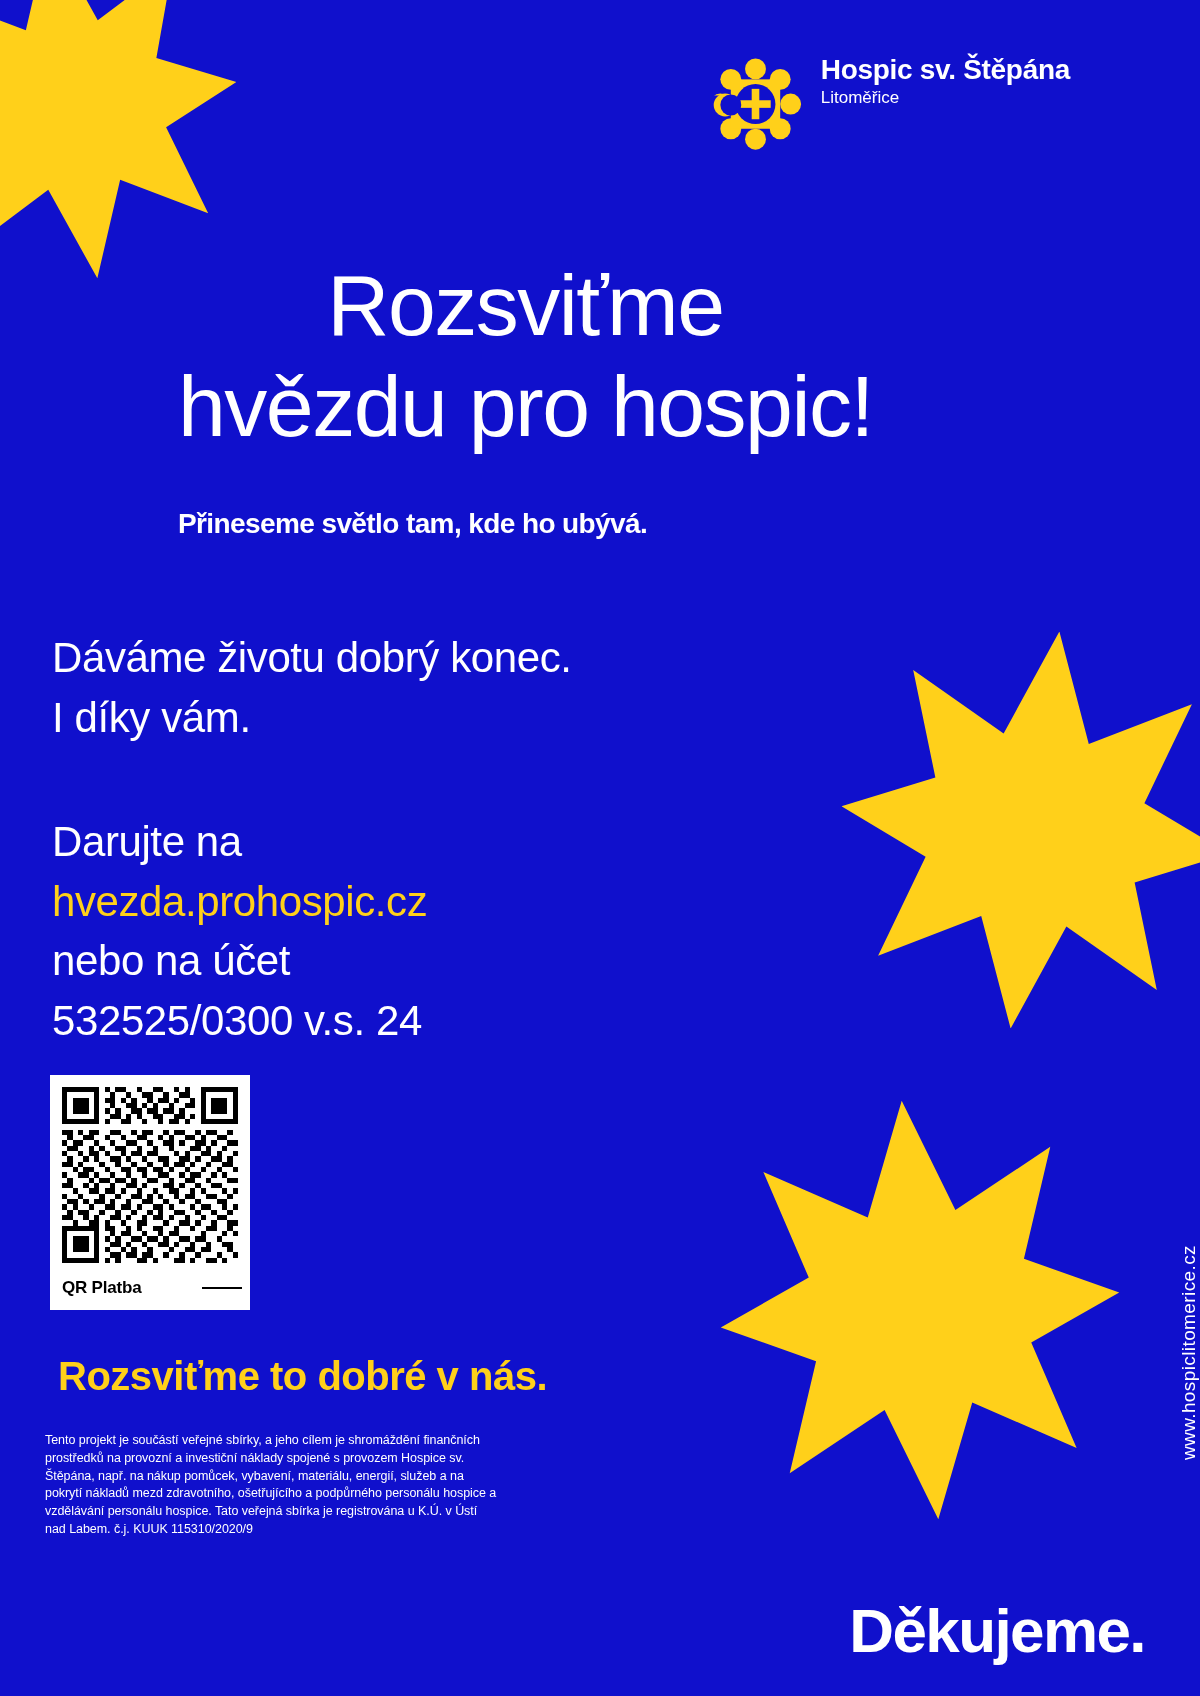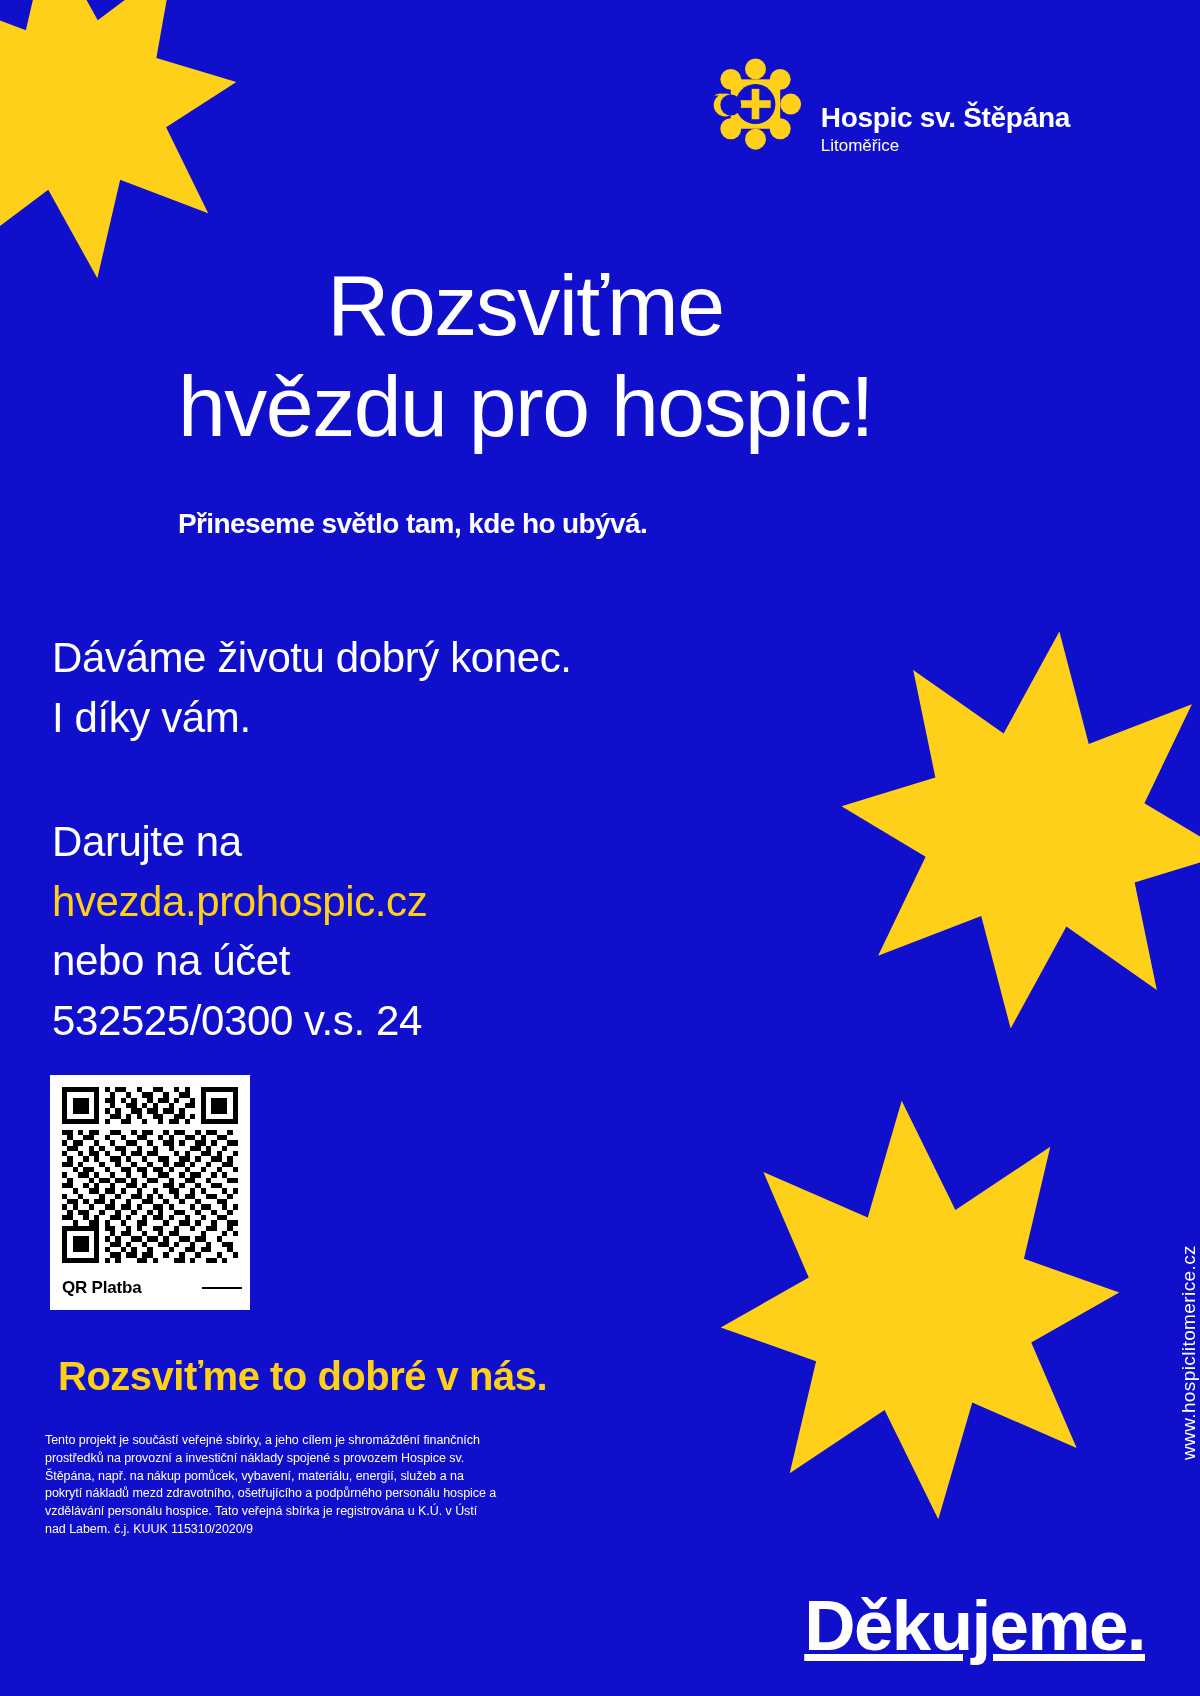--- a/index.html
+++ b/index.html
@@ -51,21 +51,21 @@
     height: 420px;
     transform: rotate(-5deg);
   }
 
   
   .logo {
     position: absolute;
     top: 55px;
     right: 130px;
     display: flex;
-    align-items: flex-end;
+    align-items: flex-start;
     gap: 18px;
   }
   .logo-mark {
     width: 95px;
     height: 100px;
     position: relative;
   }
   .logo-text {
     color: #ffffff;
     line-height: 1.05;
@@ -180,25 +180,24 @@
     line-height: 1.42;
     letter-spacing: -0.05px;
   }
 
   
   .thanks {
     position: absolute;
     right: 55px;
     bottom: 30px;
     color: #ffffff;
-    font-size: 71px;
+    font-size: 62px;
     font-weight: bold;
     letter-spacing: -1.6px;
     white-space: nowrap;
-    text-decoration: underline;
   }
 
   
   .vertical-web {
     position: absolute;
     right: 22px;
     top: 1245px;
     color: #ffffff;
     font-size: 19px;
     letter-spacing: 0.4px;

